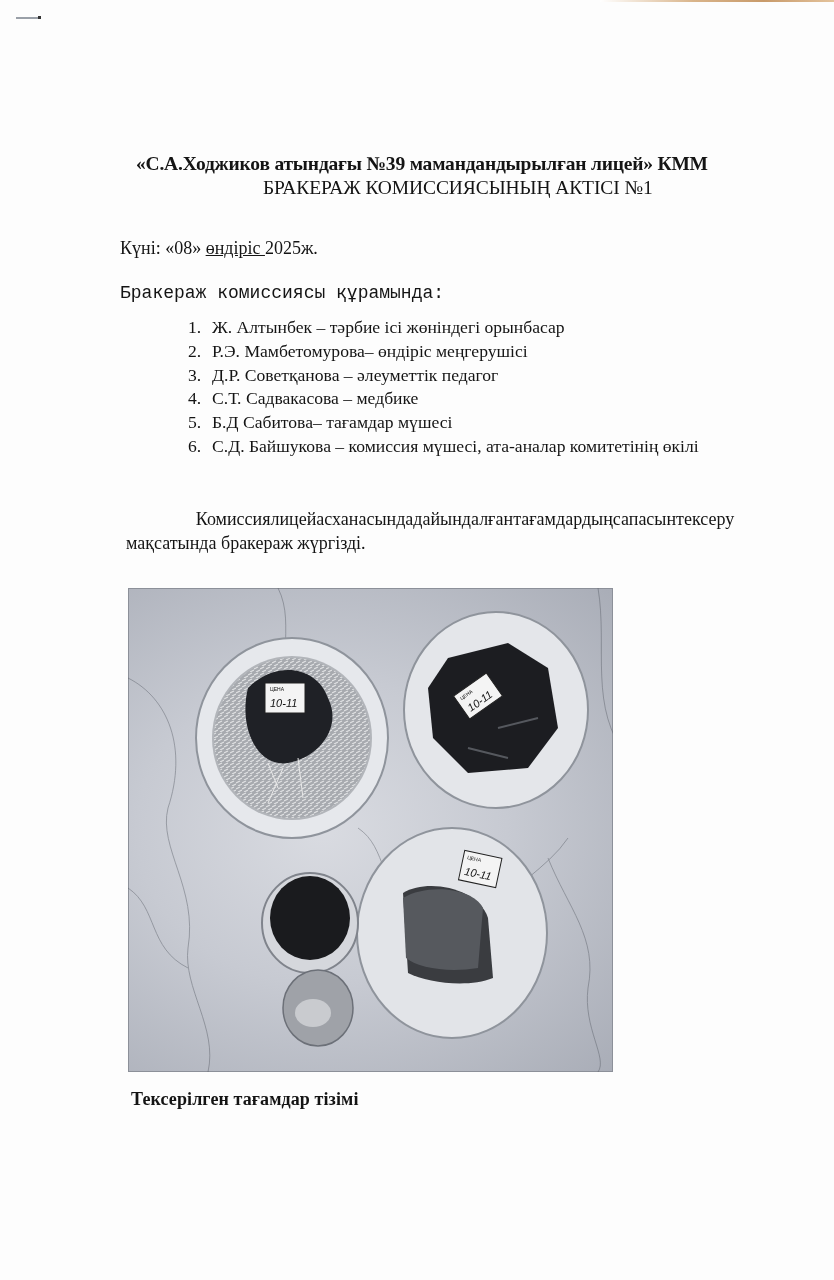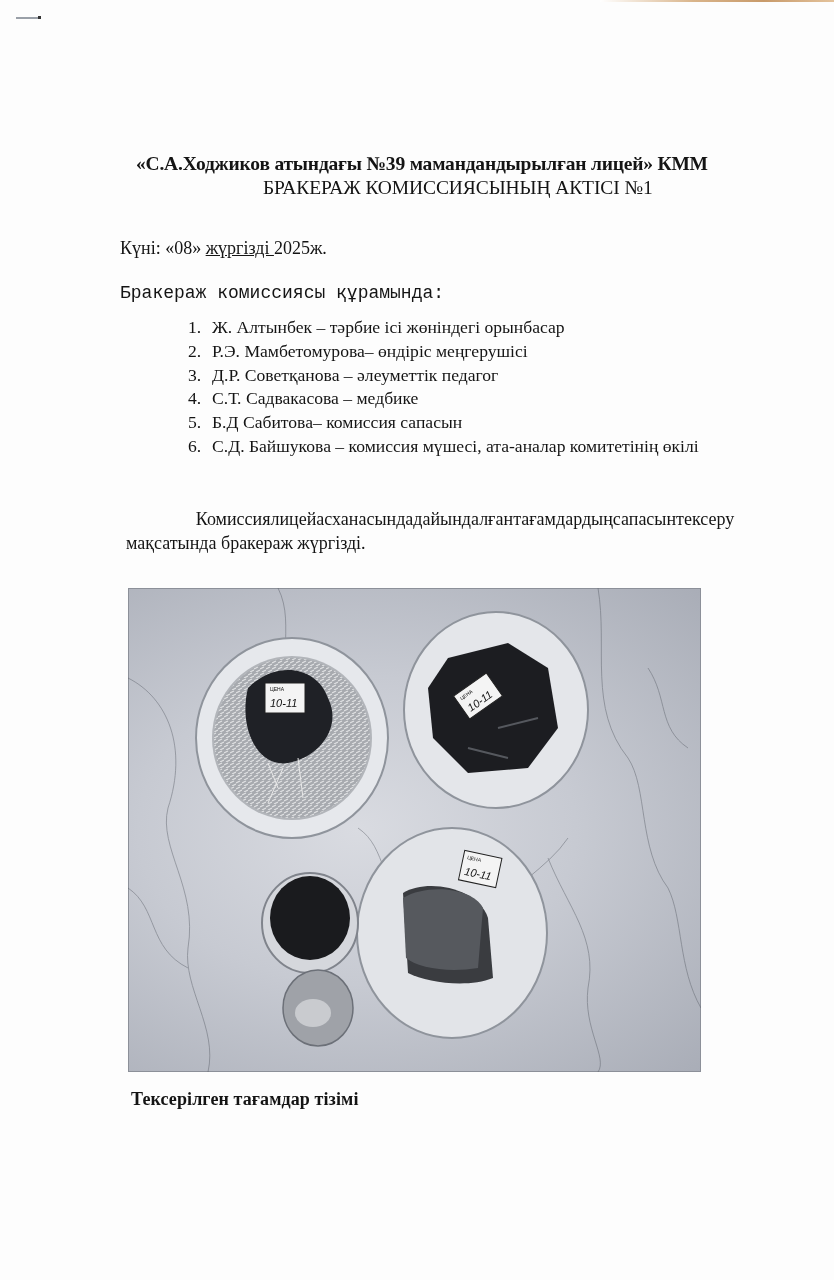--- a/index.html
+++ b/index.html
@@ -20,50 +20,50 @@
   .date .month { text-decoration: underline; }
   .composition { position: absolute; left: 120px; top: 283px; font-size: 18px; white-space: nowrap; font-family: Liberation Mono, monospace; }
 
   .members { position: absolute; left: 148px; top: 316px; margin: 0; padding: 0; list-style: none; }
   .members li { font-size: 17.6px; line-height: 23.8px; white-space: nowrap; margin-left: 40px; }
   .members .num { display: inline-block; width: 24px; }
 
   .para { position: absolute; left: 126px; top: 507px; width: 678px; font-size: 18px; line-height: 24px; text-align: justify; text-align-last: left; }
   .para .first { display: flex; justify-content: center; }
 
-  .photo { position: absolute; left: 128px; top: 588px; width: 573px; height: 484px; overflow: hidden;
+  .photo { position: absolute; left: 128px; top: 588px; width: 485px; height: 484px; overflow: hidden;
     background: radial-gradient(ellipse at 40% 50%, #d9dbe1 0%, #c7cad2 45%, #a9adb7 100%);
     box-shadow: inset 0 0 0 1px #8c9099; }
   .photo svg { position: absolute; left: 0; top: 0; }
 
   .caption { position: absolute; left: 131px; top: 1089px; font-weight: bold; font-size: 18px; white-space: nowrap; letter-spacing: 0.1px; }
 </style>
 </head>
 <body>
 
 <div class="top-edge"></div>
 <div class="corner-mark"></div>
 
 <div class="header">
   <div class="l1">«С.А.Ходжиков атындағы №39 мамандандырылған лицей» КММ</div>
   <div class="l2">БРАКЕРАЖ КОМИССИЯСЫНЫҢ АКТІСІ №1</div>
 </div>
 
 <div class="date">
-  <span>Күні: «08» </span><span class="month">жүргізді </span><span>2025ж.</span>
+  <span>Күні: «08» </span><span class="month">өндіріс </span><span>2025ж.</span>
 </div>
 
 <div class="composition">Бракераж комиссиясы құрамында:</div>
 
 <ol class="members">
   <li><span class="num">1.</span><span>Ж. Алтынбек  – тәрбие ісі жөніндегі орынбасар</span></li>
   <li><span class="num">2.</span><span>Р.Э. Мамбетомурова– өндіріс меңгерушісі</span></li>
   <li><span class="num">3.</span><span>Д.Р. Советқанова  – әлеуметтік педагог</span></li>
   <li><span class="num">4.</span><span>С.Т. Садвакасова – медбике</span></li>
-  <li><span class="num">5.</span><span>Б.Д Сабитова– комиссия сапасын</span></li>
+  <li><span class="num">5.</span><span>Б.Д Сабитова– тағамдар мүшесі</span></li>
   <li><span class="num">6.</span><span>С.Д. Байшукова – комиссия мүшесі, ата-аналар комитетінің өкілі</span></li>
 </ol>
 
 <div class="para">
   <div class="first">
     <span>Комиссия</span>
     <span>лицей</span>
     <span>асханасында</span>
     <span>дайындалған</span>
     <span>тағамдардың</span>

